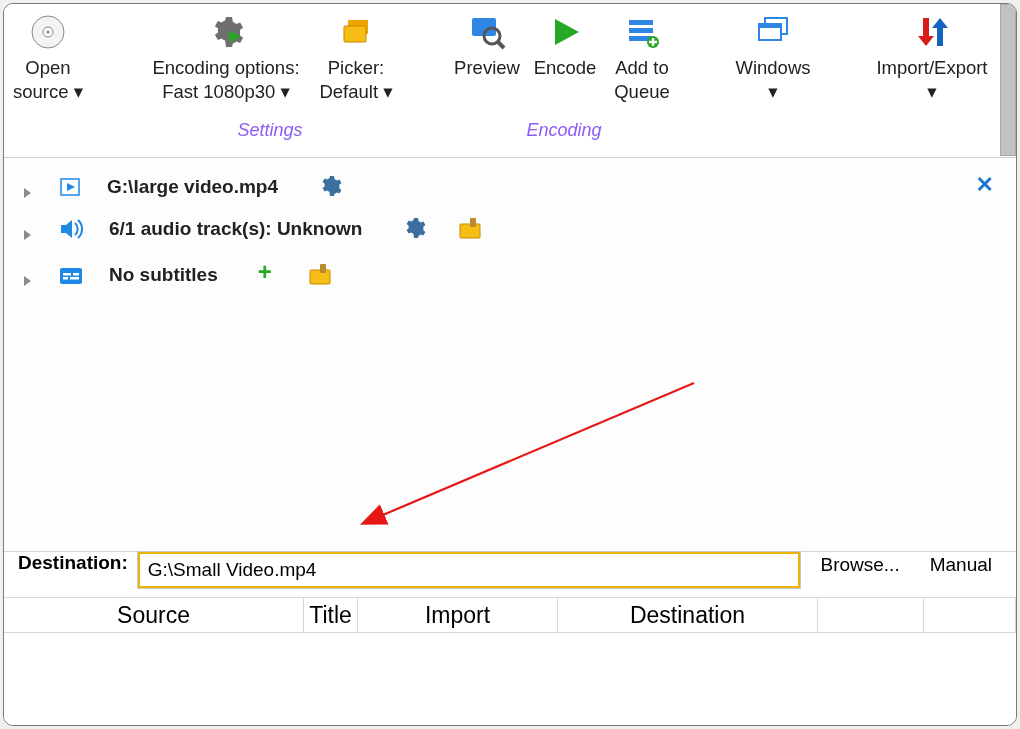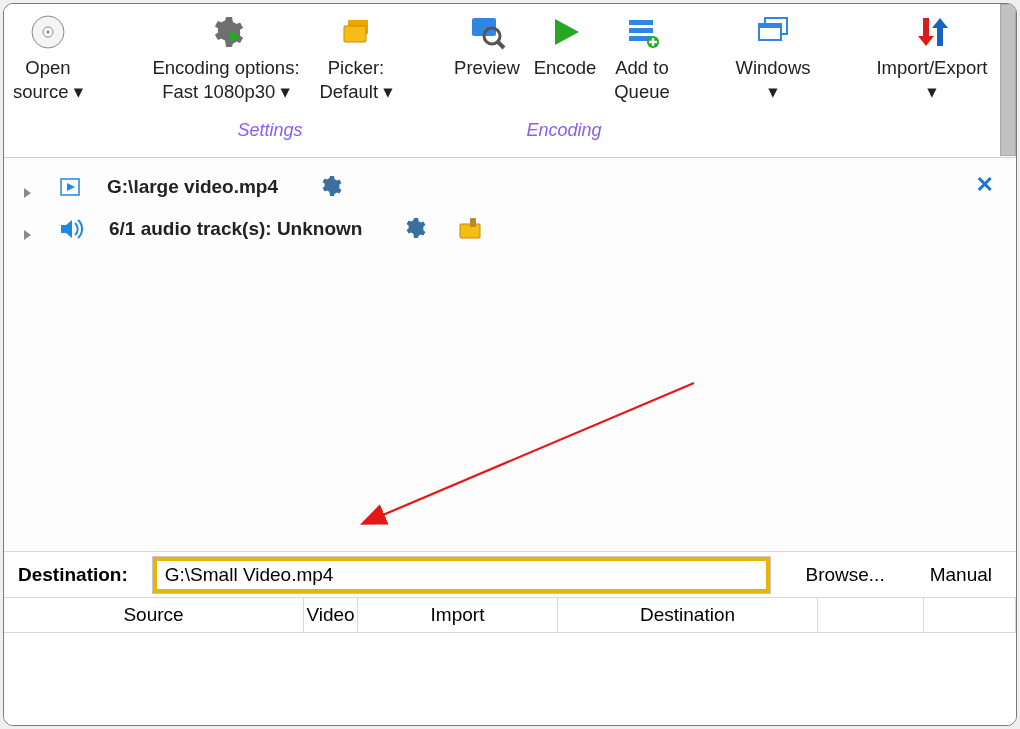--- a/index.html
+++ b/index.html
@@ -140,30 +140,29 @@
   .gear-icon svg, .ico svg { display:block; }
   
   .arrow-svg {
     position: absolute;
     left: 330px; top: 215px;
     pointer-events:none;
   }
   
   .destbar {
     display: flex;
-    align-items: center;
     height: 46px;
     border-top: 1px solid #d8d8d8;
     padding: 0 14px;
-    gap: 25px;
+    gap: 10px;
     background:#fff;
   }
   .destlabel { font-size: 19px; font-weight:700; }
   .destinput-wrap {
-    border: 4px solid #eab308;
+    border: 2px solid #eab308;
     outline: 1px solid #c8c8c8;
     height: 36px;
     flex: 1;
     display: flex; align-items:center;
     padding: 0 4px;
   }
   .destinput {
     border: none;
     font-size: 19px;
     font-family: inherit;
@@ -174,21 +173,21 @@
   .destbtn {
     font-size: 19px;
     padding: 2px 10px;
   }
   
   .cols {
     display: flex;
     height: 36px;
     border-top: 1px solid #d8d8d8;
     border-bottom: 1px solid #d8d8d8;
-    font-size: 19px;
+    font-size: 23px;
     background:#fff;
   }
   .cols > div {
     border-right: 1px solid #d8d8d8;
     display:flex; align-items:center; justify-content:center;
     padding: 0 6px;
   }
   .col-source{ width: 300px; }
   .col-title { width: 54px; }
   .col-range { width: 200px; }
@@ -375,20 +374,40 @@
           </svg>
       </span>
       <span class="ico" style="margin-left:6px">
         <svg width="26" height="24" viewBox="0 0 26 24">
             <rect x="2" y="8" width="20" height="14" fill="#f7bd17" stroke="#c78a00" rx="1"></rect>
             <rect x="12" y="2" width="6" height="9" fill="#bb8a2a" rx="1"></rect>
           </svg>
       </span>
     </div>
 
+    <div class="srow">
+      <div class="expander"></div>
+      <span class="ico">
+        <svg width="24" height="20" viewBox="0 0 24 20">
+            <rect x="1" y="2" width="22" height="16" fill="#1e88e5" rx="2"></rect>
+            <rect x="4" y="7" width="8" height="2.5" fill="#fff"></rect>
+            <rect x="14" y="7" width="6" height="2.5" fill="#fff"></rect>
+            <rect x="4" y="11" width="5" height="2.5" fill="#fff"></rect>
+            <rect x="11" y="11" width="9" height="2.5" fill="#fff"></rect>
+          </svg>
+      </span>
+      <span>No subtitles</span>
+      <span class="ico" style="margin-left:14px;color:#26a826;font-size:24px;font-weight:800">+</span>
+      <span class="ico" style="margin-left:10px">
+        <svg width="26" height="24" viewBox="0 0 26 24">
+            <rect x="2" y="8" width="20" height="14" fill="#f7bd17" stroke="#c78a00" rx="1"></rect>
+            <rect x="12" y="2" width="6" height="9" fill="#bb8a2a" rx="1"></rect>
+          </svg>
+      </span>
+    </div>
 
     <svg class="arrow-svg" width="380" height="170">
       <defs>
         <marker id="ah" markerWidth="12" markerHeight="12" refX="10" refY="5" orient="auto">
           <polygon points="0,0 12,5 0,10" fill="#e51717"></polygon>
         </marker>
       </defs>
       <line x1="360" y1="10" x2="30" y2="150" stroke="#e51717" stroke-width="2.2" marker-end="url(#ah)"></line>
     </svg>
   </div>
@@ -397,21 +416,21 @@
     <span class="destlabel">Destination:</span>
     <div class="destinput-wrap">
       <input class="destinput" value="G:\Small Video.mp4" style="">
     </div>
     <span class="destbtn">Browse...</span>
     <span class="destbtn">Manual</span>
   </div>
 
   <div class="cols">
     <div class="col-source">Source</div>
-    <div class="col-title">Video</div>
+    <div class="col-title">Title</div>
     <div class="col-range">Import</div>
     <div class="col-dest">Destination</div>
     <div class="col-blank1"></div>
     <div class="col-blank2"></div>
   </div>
   <div class="bottompad"></div>
 
 </div>
 
 </body></html>

